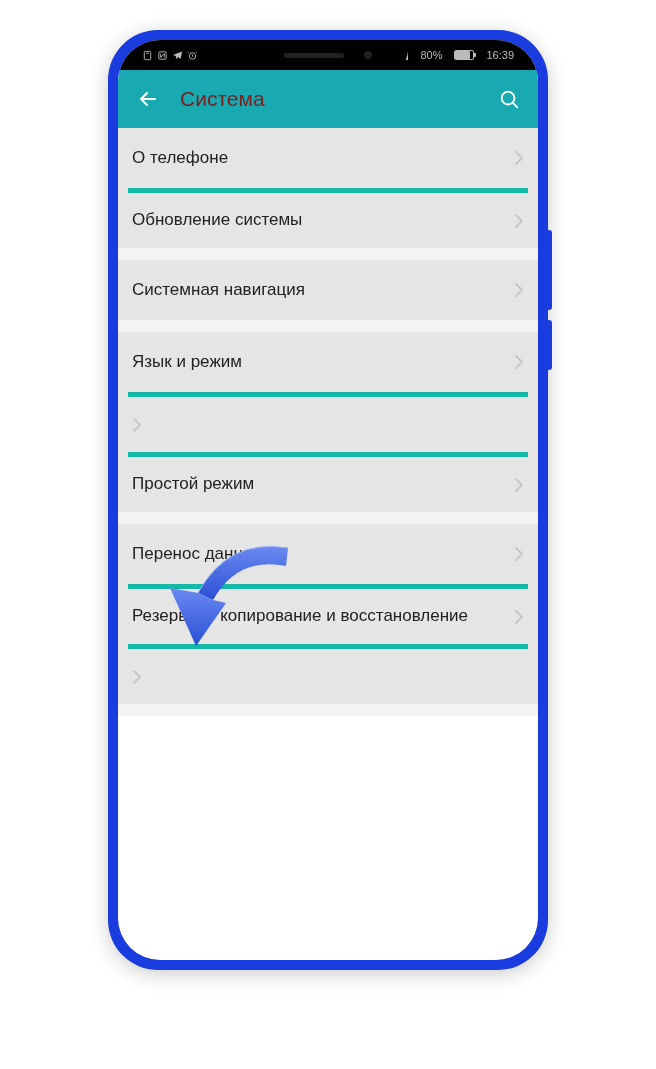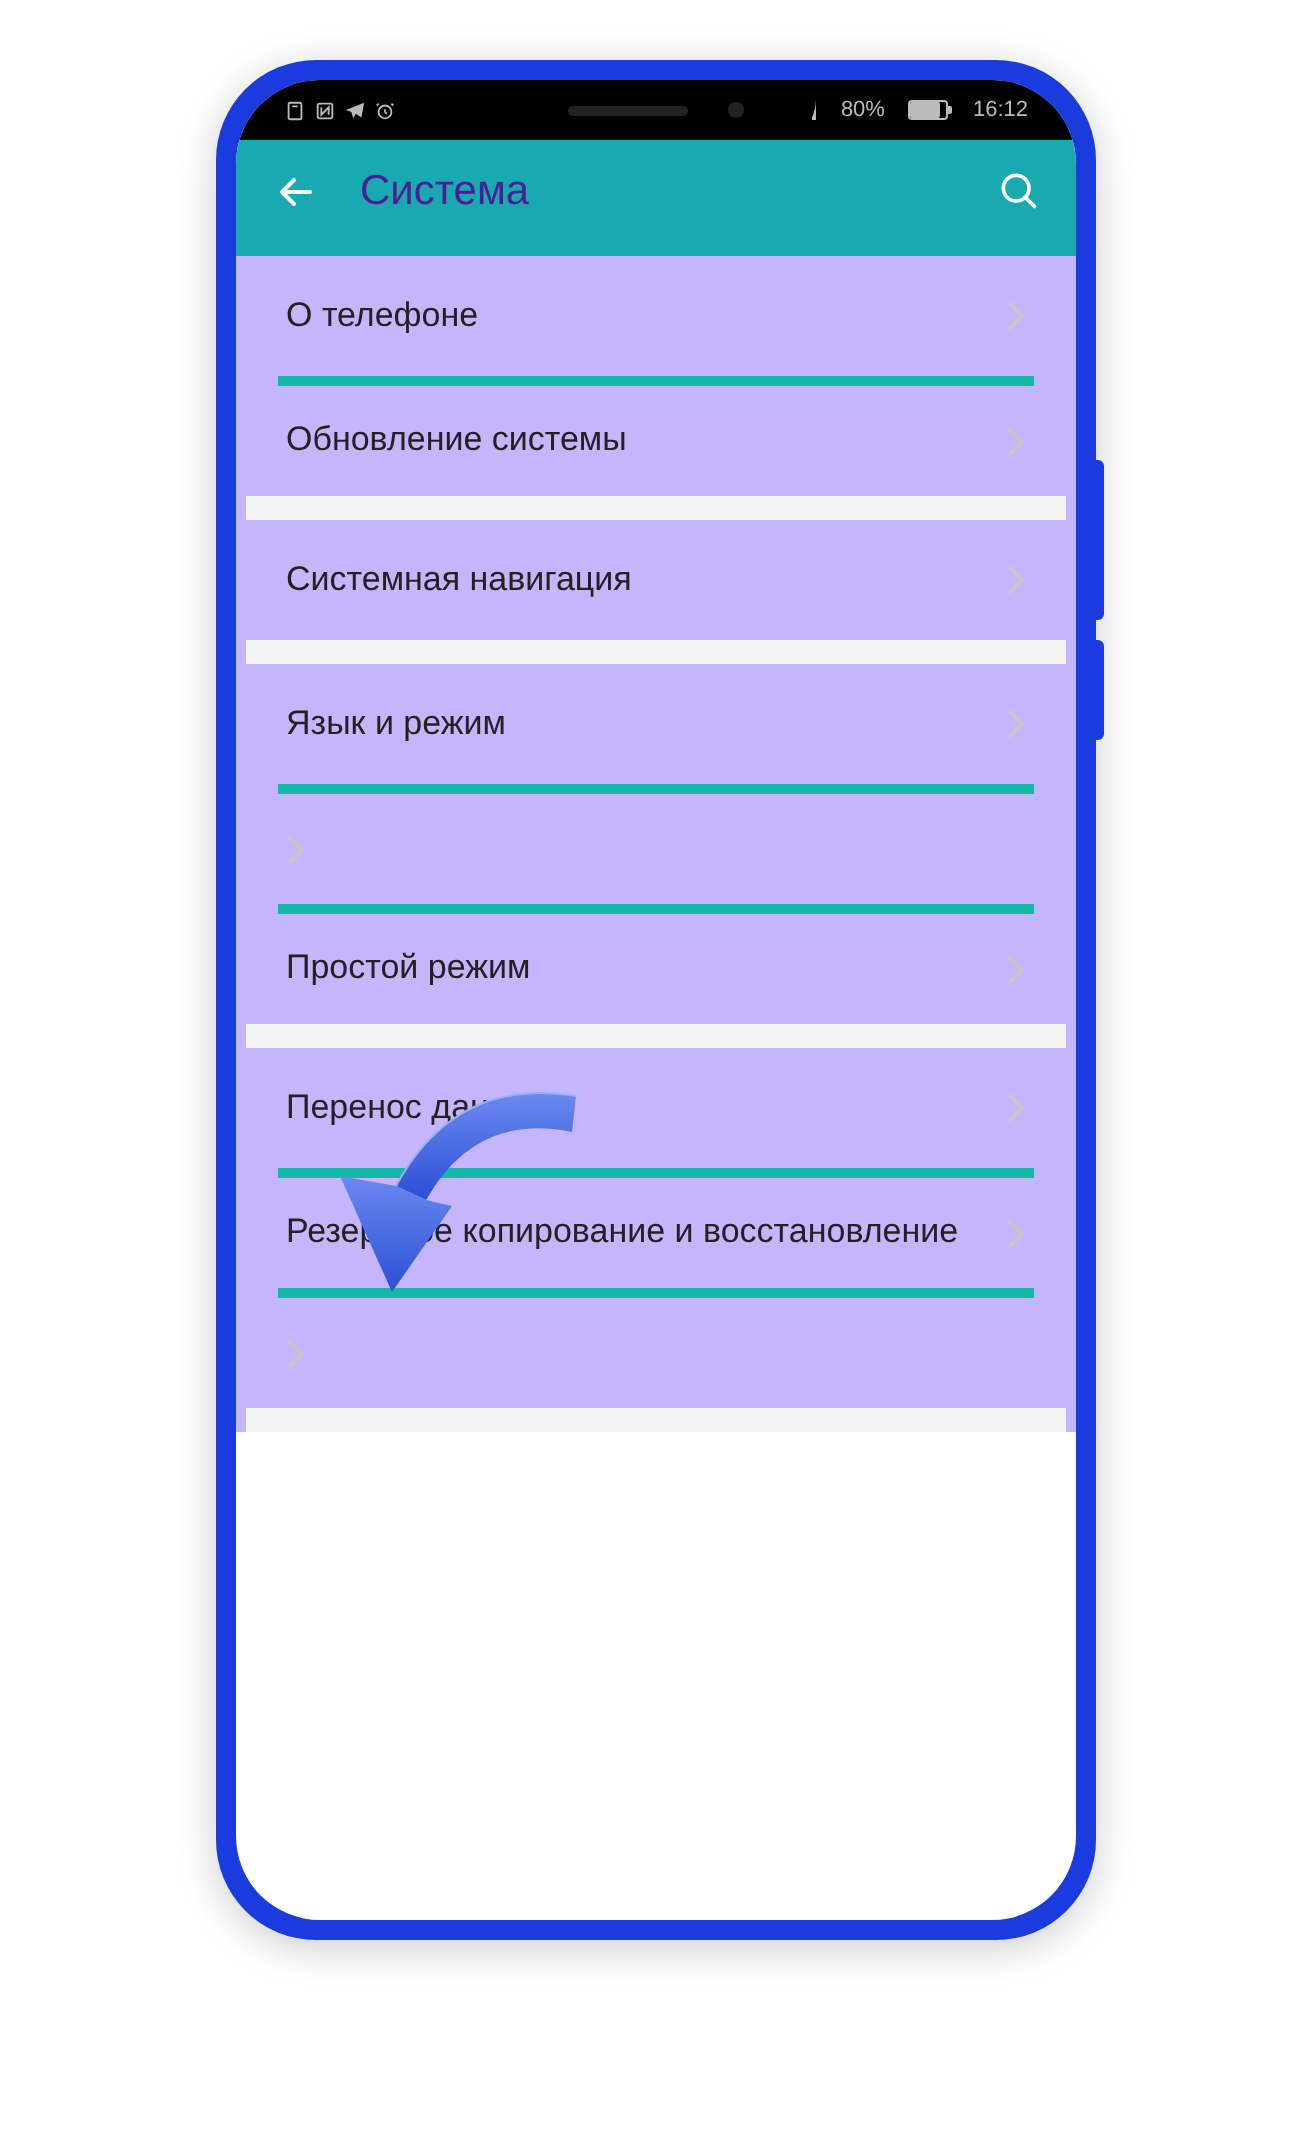--- a/index.html
+++ b/index.html
@@ -97,40 +97,40 @@
       width: 20px; height: 10px; border: 1px solid #bbb; border-radius: 2px; position: relative; display: flex; align-items: center;
     }
     .battery::after {
       content: ''; position: absolute; right: -3px; top: 2px; width: 2px; height: 4px; background: #bbb; border-radius: 0 1px 1px 0;
     }
     .battery-fill { height: 100%; width: 80%; background: #bbb; border-radius: 1px; }
     .header {
       background: #18a9b1;
       height: 58px;
       display: flex;
-      align-items: flex-start;
-      padding: 14px 18px;
-      color: #4c1d95;
+      align-items: center;
+      padding: 0 18px;
+      color: #7f1d1d;
     }
     .header .back {
       font-size: 24px;
       margin-right: 20px;
       display: flex;
     }
     .header .title {
       font-size: 21px;
       font-weight: 400;
       flex: 1;
     }
     .header .search {
       font-size: 22px;
     }
     .list {
-      padding: 0 21px;
-      background: #c4b5fd;
+      padding: 0 10px;
+      background: #e5e5e5;
     }
     .group-gap {
       height: 12px;
       background: #f3f3f3;
       margin: 0 -16px;
     }
     .row {
       display: flex;
       align-items: center;
       min-height: 60px;
@@ -197,21 +197,21 @@
         <span class="signal-bars">
             <span></span>
             <span></span>
             <span></span>
             <span></span>
           </span>
         <span>80%</span>
         <span class="battery">
             <span class="battery-fill"></span>
           </span>
-        <span>16:12</span>
+        <span>16:39</span>
       </div>
     </div>
 
     <div class="header">
       <span class="back">
         <svg width="24" height="24" viewBox="0 0 24 24" fill="none" stroke="#fff" stroke-width="2" stroke-linecap="round" stroke-linejoin="round">
             <path d="M19 12H5M11 18l-6-6 6-6"></path>
           </svg>
       </span>
       <span class="title">Система</span>

